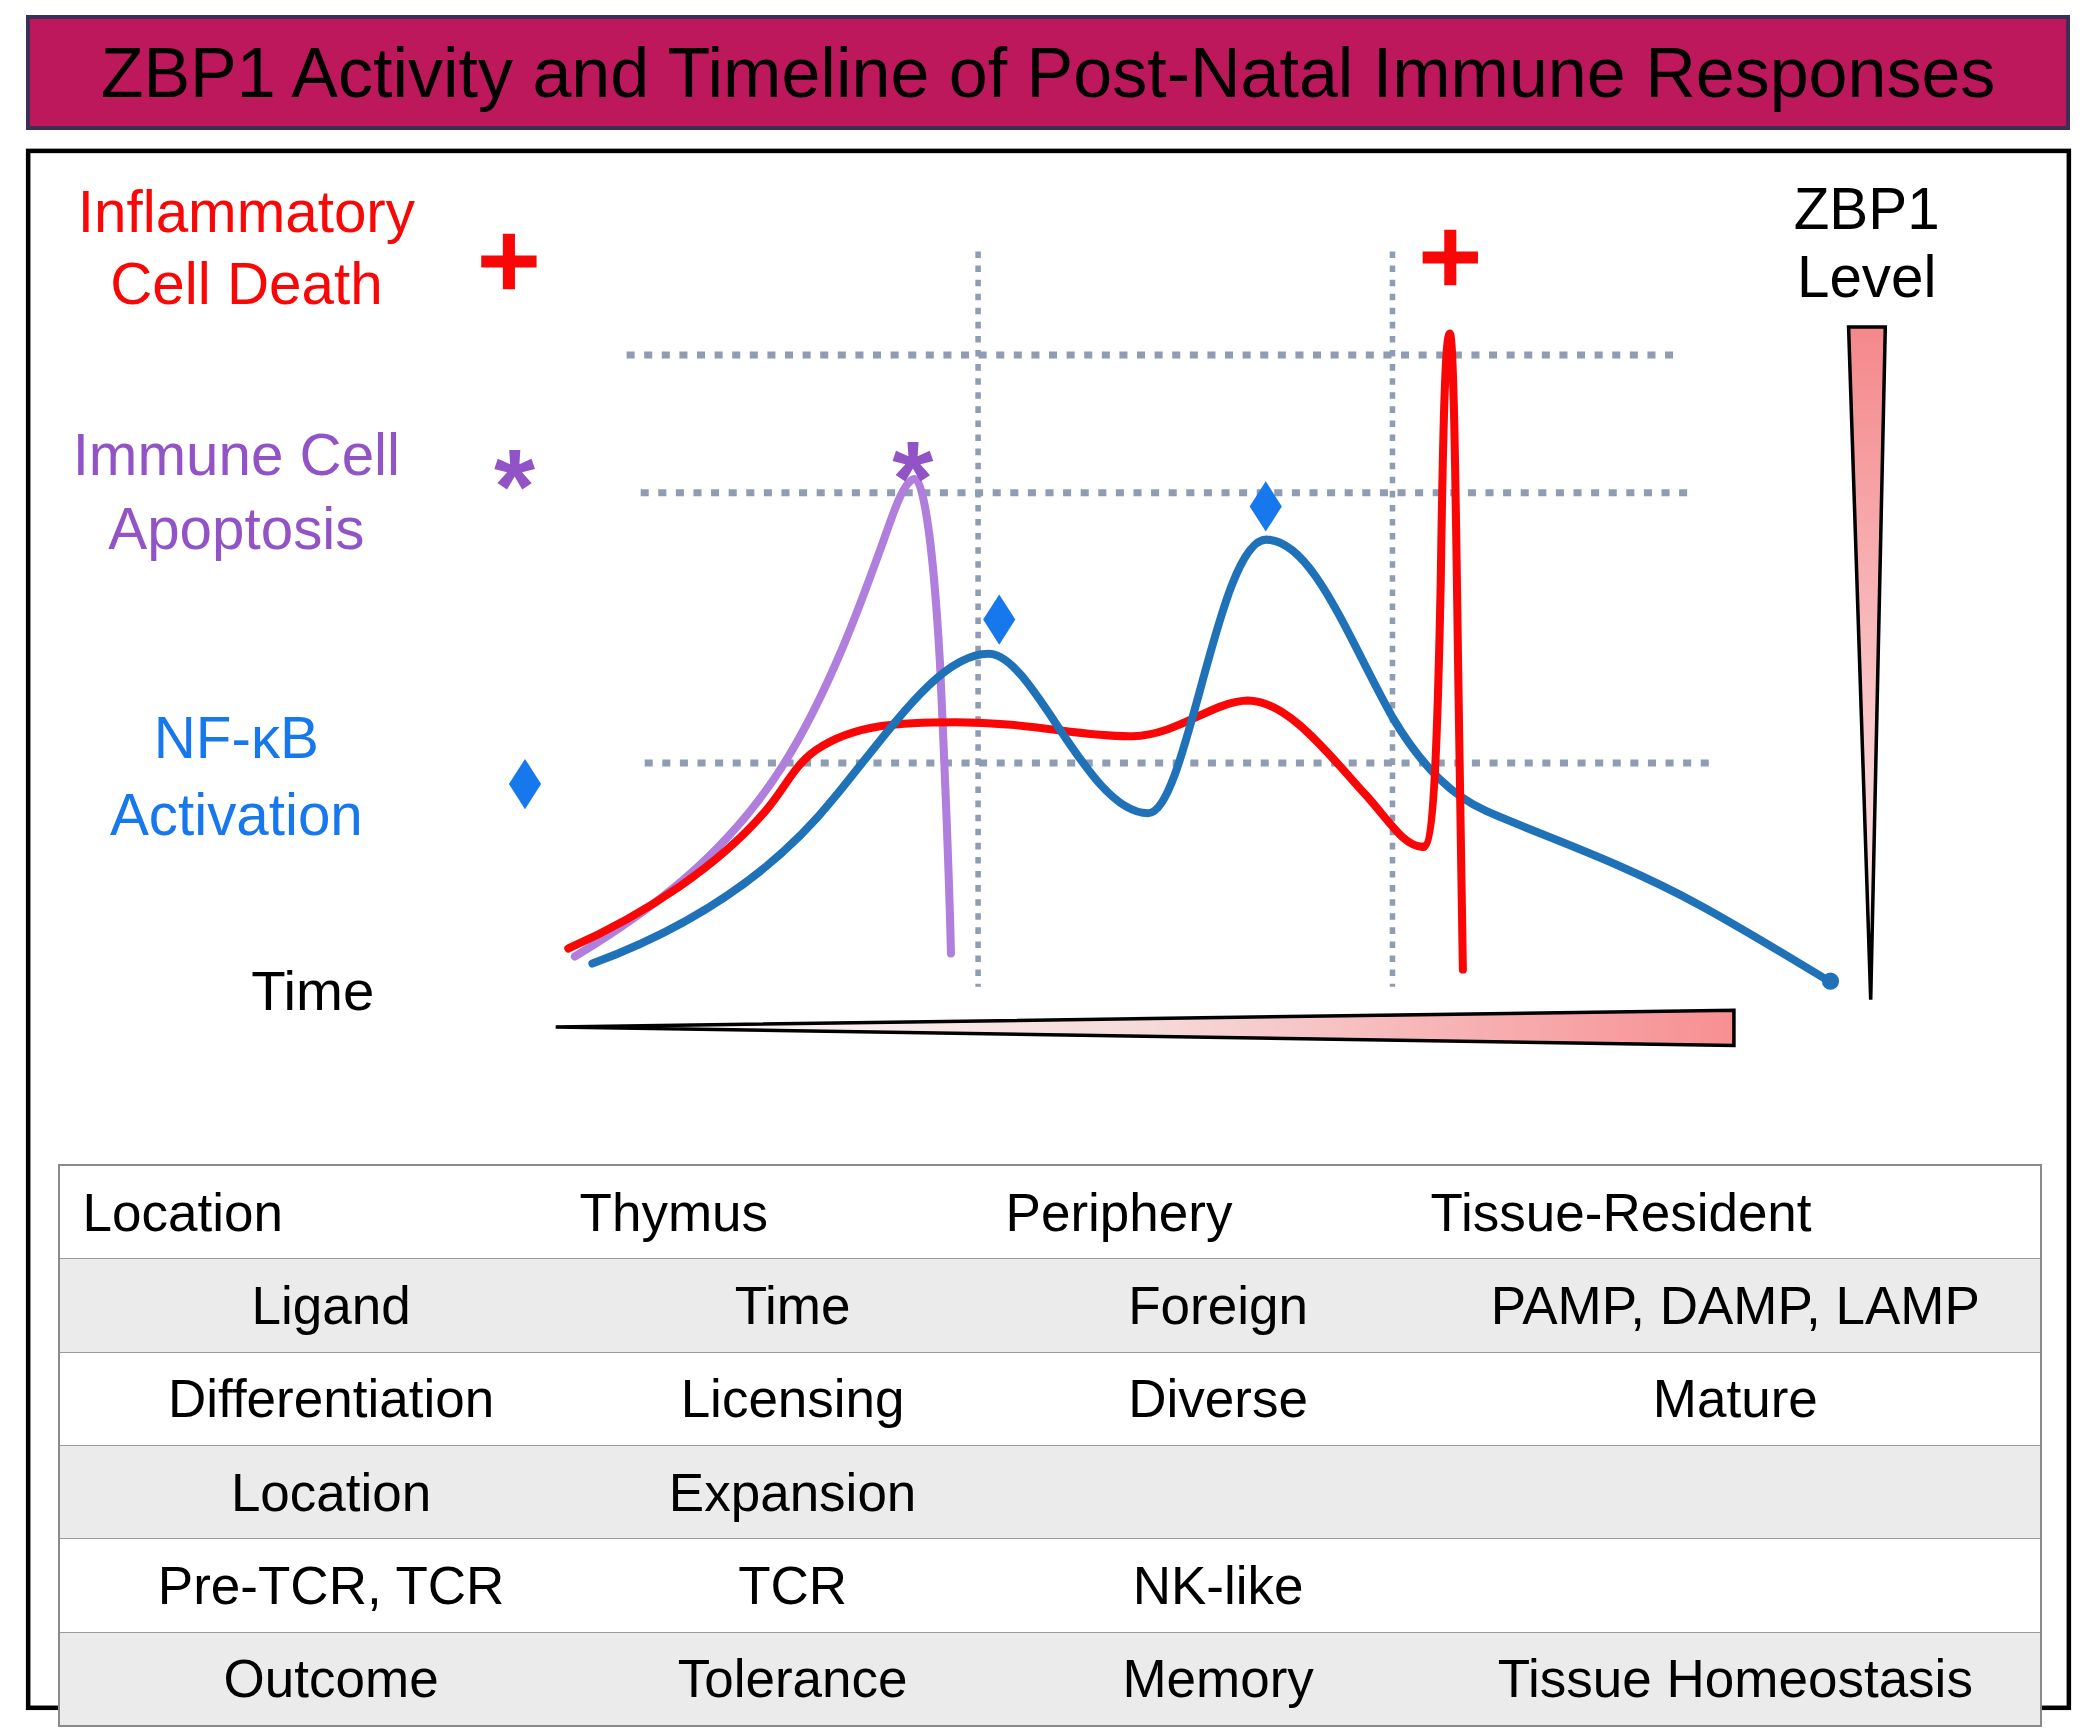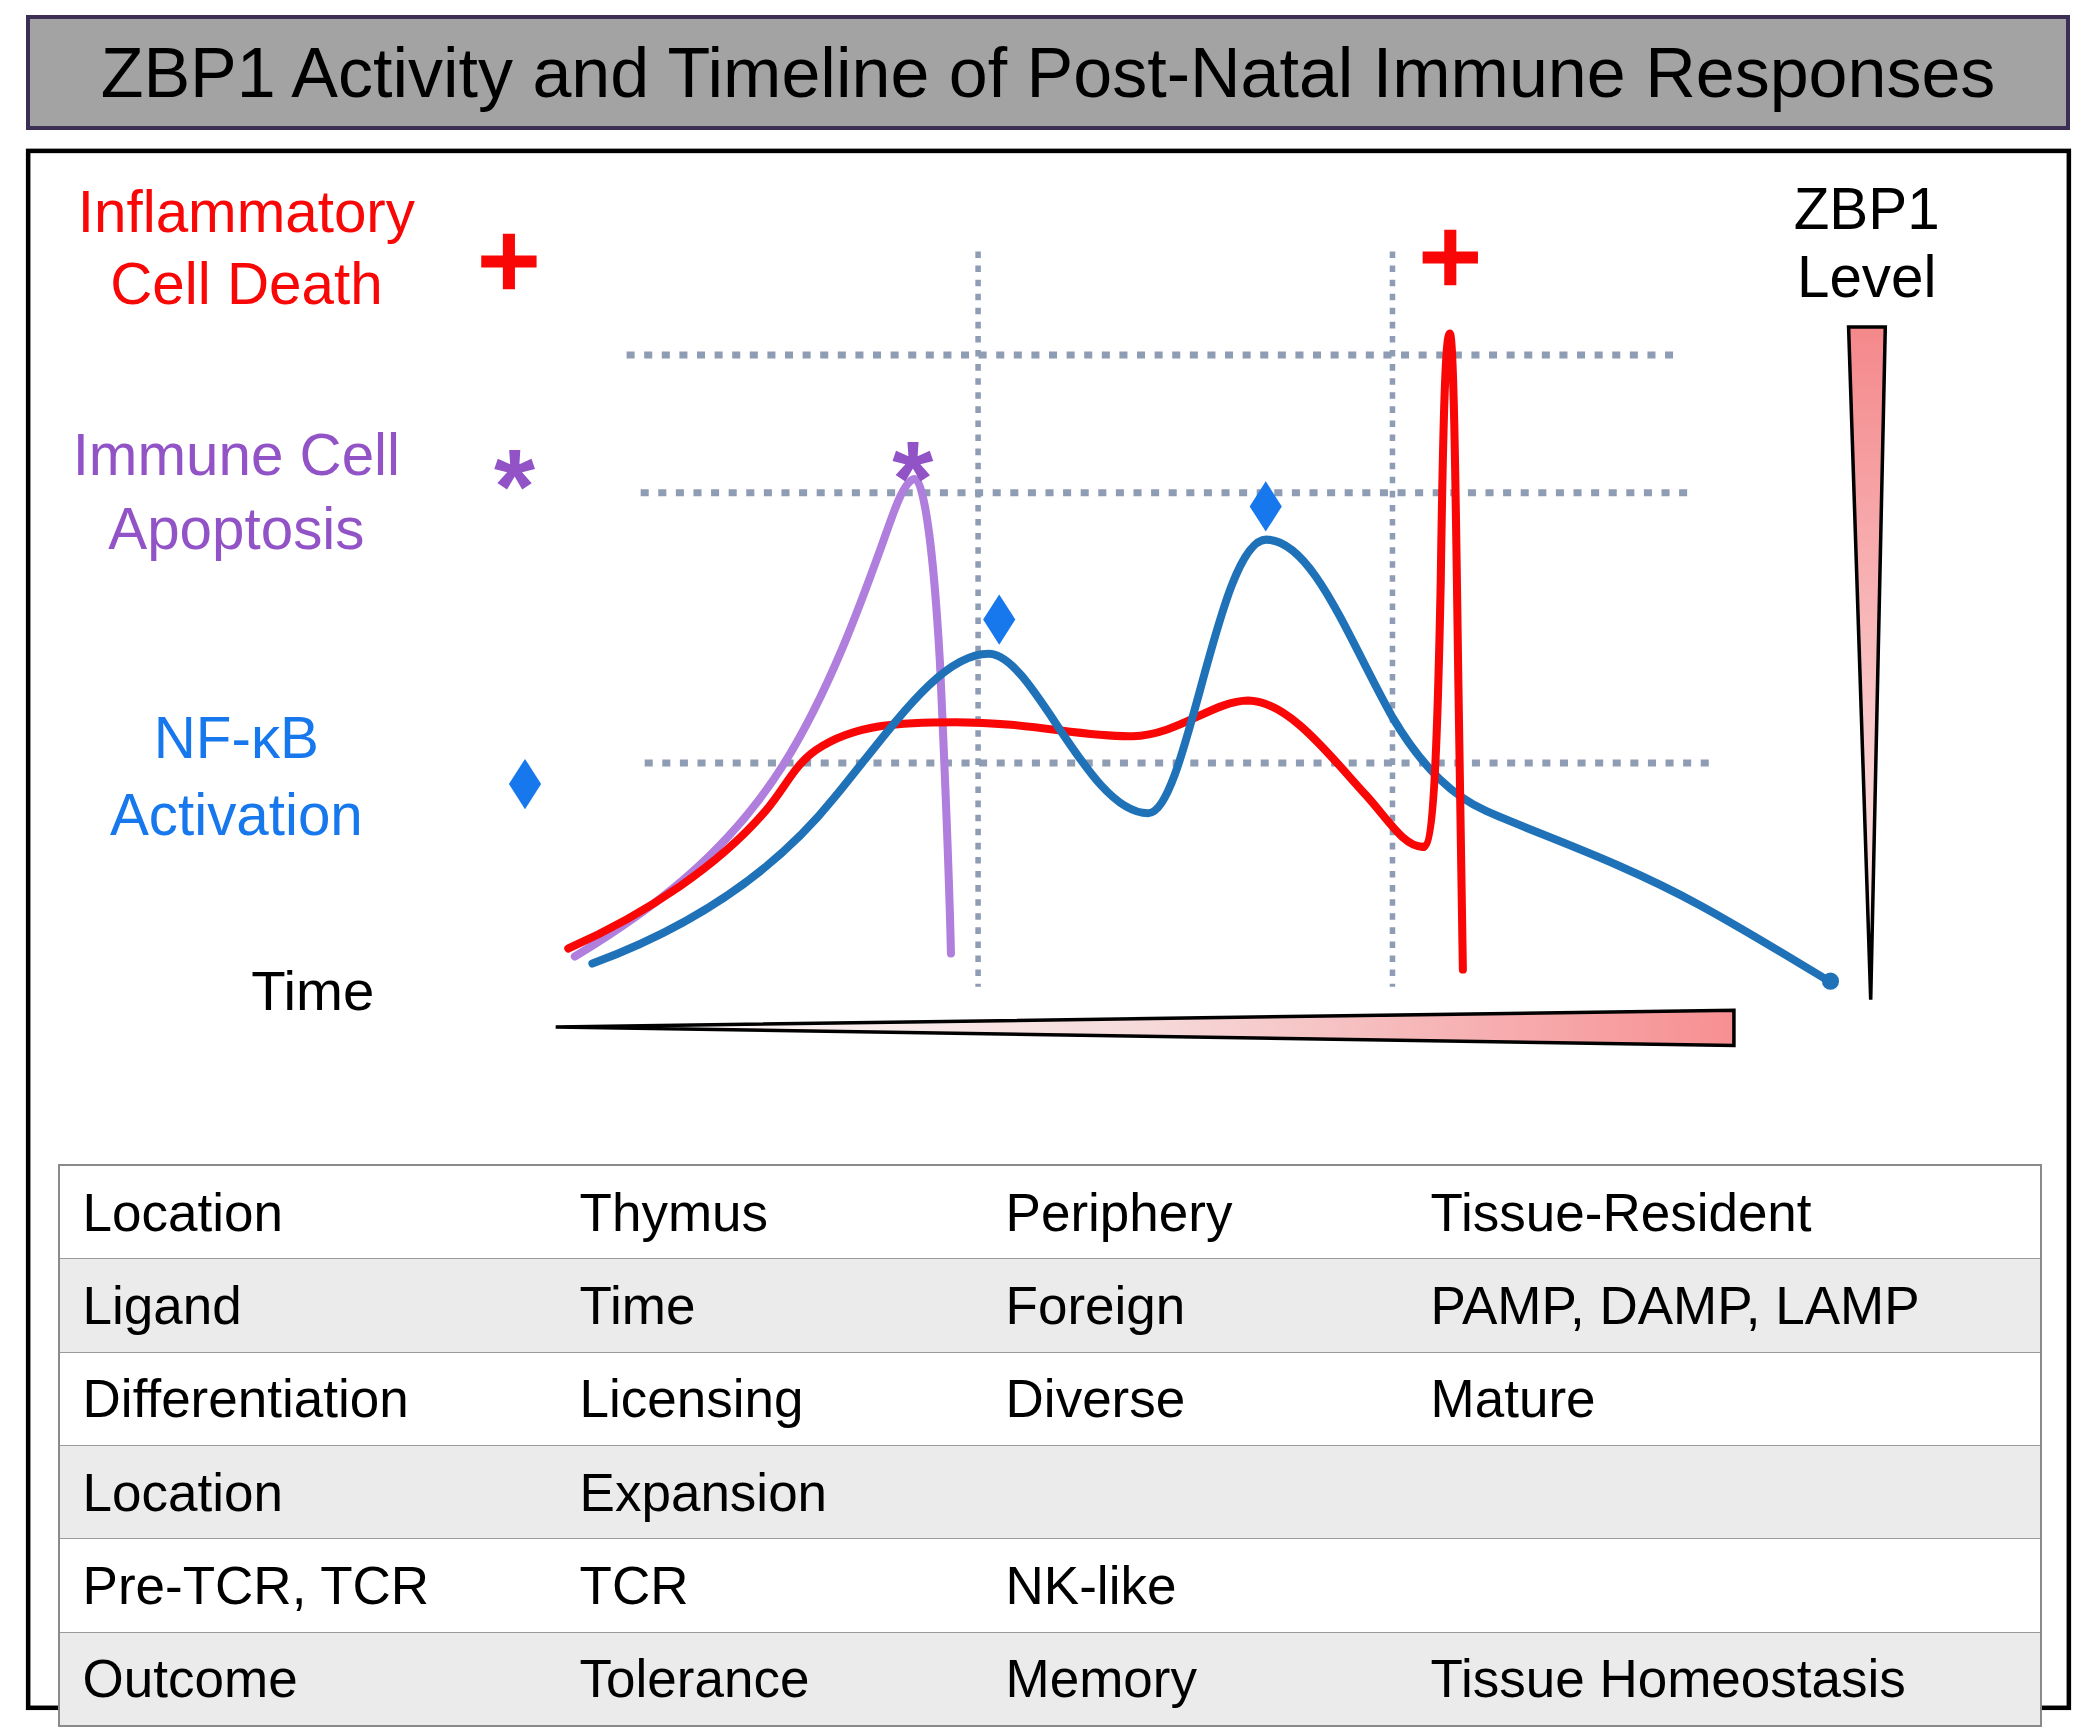--- a/index.html
+++ b/index.html
@@ -1,34 +1,34 @@
 <!DOCTYPE html>
 <html style="font-size:8px"><head>
 <meta charset="utf-8">
 <style>
   html,body{margin:0;padding:0;background:#ffffff;}
   body{width:2097px;height:1736px;position:relative;font-family:"Liberation Sans","DejaVu Sans",sans-serif;}
   .title-box{position:absolute;left:26px;top:15px;width:2044px;height:115px;border:4.5px solid #3C2E55;
-    box-sizing:border-box;display:flex;align-items:center;justify-content:center;background:#a3a3a3;}
+    box-sizing:border-box;display:flex;align-items:center;justify-content:center;background:#be185d;}
   .title-box span{font-size:70px;color:#000;white-space:nowrap;}
   svg.figure{position:absolute;left:0;top:0;}
   .dotted-h{stroke:#8E9CB4;stroke-width:14;stroke-dasharray:16 19;fill:none;}
   .dotted-v{stroke:#8E9CB4;stroke-width:11;stroke-dasharray:13 15;fill:none;}
   .curve{fill:none;stroke-width:16;stroke-linecap:round;}
   .tri{stroke:#000;stroke-width:7;}
   .lbl{font-size:116px;}
   .lbl-black{font-size:116px;fill:#000;}
   .time-lbl{font-size:112px;fill:#000;}
   .star{font-size:210px;font-weight:bold;}
   .summary-table{position:absolute;left:58px;top:1164px;width:1984px;height:563px;
     box-sizing:border-box;border:2px solid #8a8a8a;display:flex;flex-direction:column;background:#fff;}
   .t-row{flex:1;display:grid;grid-template-columns:497px 426px 425px auto;align-items:center;
     padding-left:22.6px;font-size:53px;color:#000;}
   .t-row:nth-child(even){background:#EBEBEB;}
-  .t-row + .t-row{border-top:1.5px solid #9a9a9a;}
+  .t-row + .t-row{border-top:1.5px solid #9a9a9a;text-align:center;}
   .t-cell{white-space:nowrap;}
 </style>
 </head>
 <body>
 
 <div class="title-box">
   <span>ZBP1 Activity and Timeline of Post-Natal Immune Responses</span>
 </div>
 
 <svg class="figure" width="2097" height="1736" viewBox="0 0 4170 3452">

